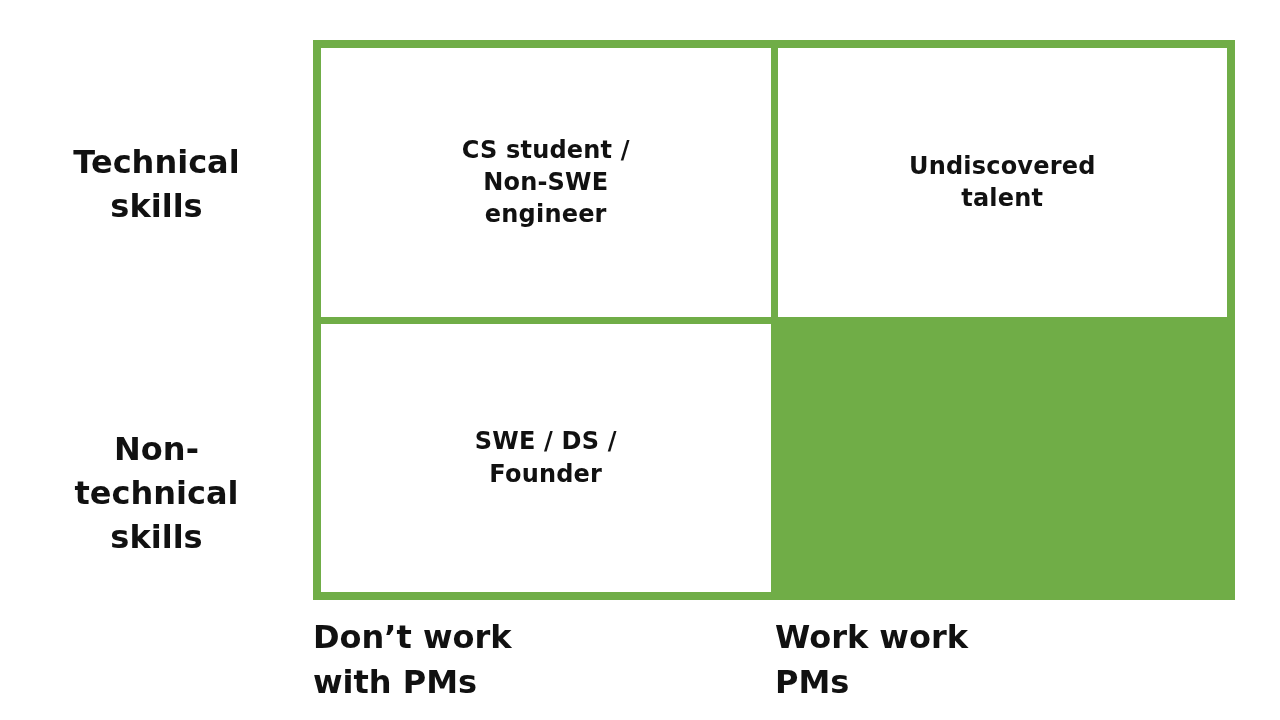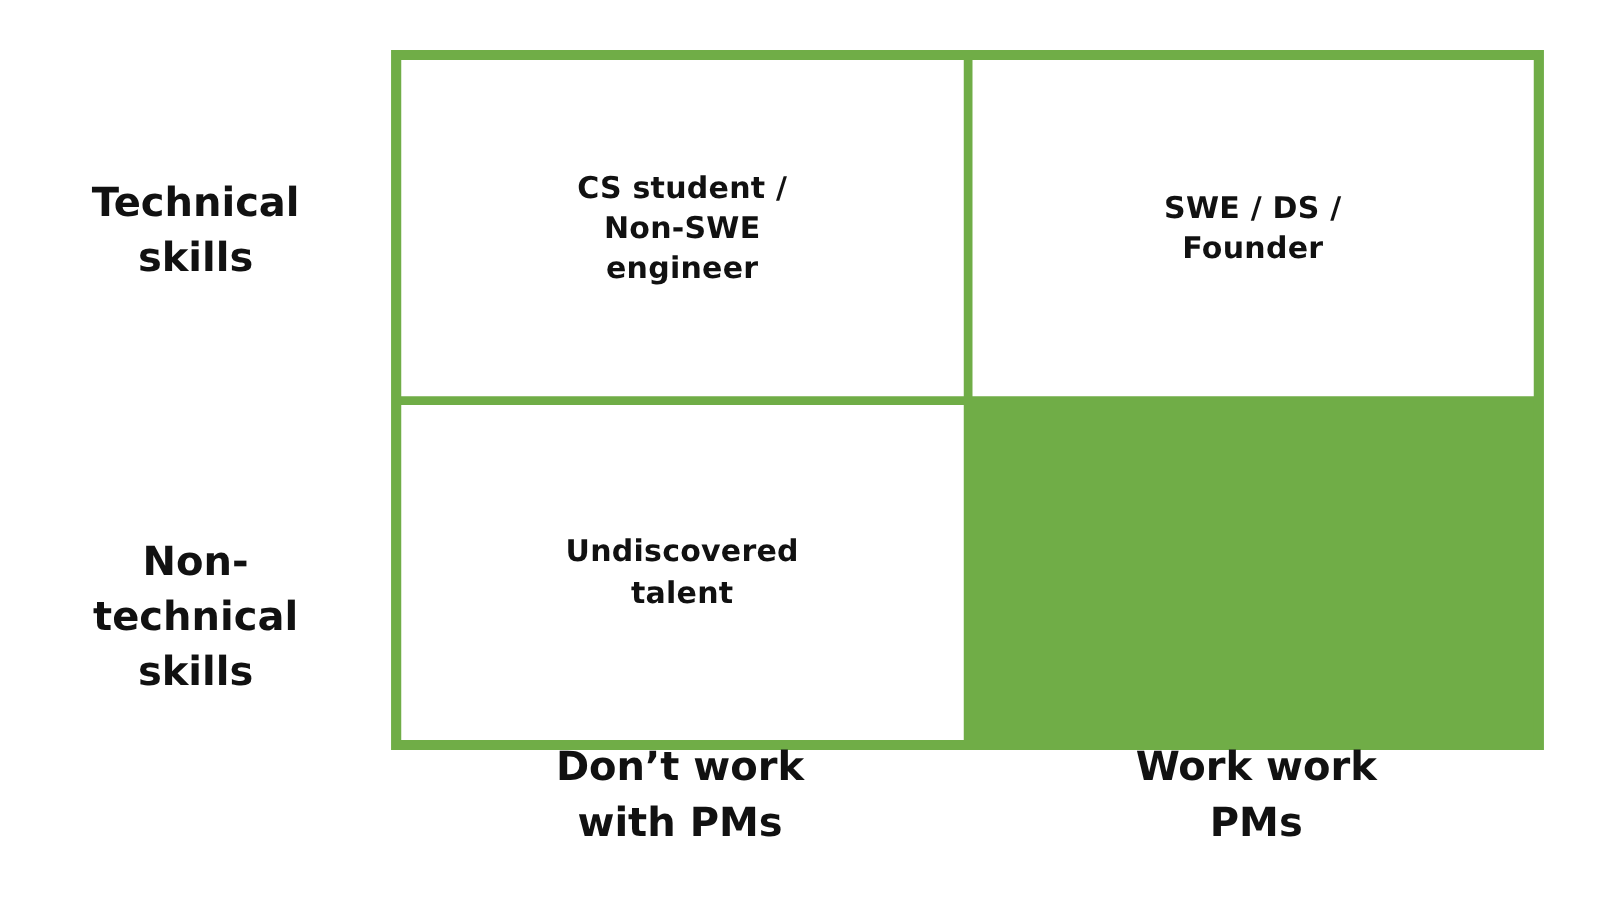--- a/index.html
+++ b/index.html
@@ -30,22 +30,22 @@
 
   
   .multiline { white-space: pre-line; }
   .row-label {
     position: absolute; left: 0; width: 313px;
     text-align: center; font-weight: bold; font-size: 32px; line-height: 1.38;
   }
   .row-label.top { top: 140px; }
   .row-label.bottom { top: 398px; margin-top: 29px; }
   .col-label {
-    position: absolute; top: 591px;
-    text-align: center; font-weight: bold; font-size: 32px; line-height: 1.4;
+    position: absolute; top: 615px;
+    font-weight: bold; font-size: 32px; line-height: 1.4;
   }
   .col-label.left  { left: 313px; width: 462px; }
   .col-label.right { left: 775px; width: 460px; }
 </style>
 </head>
 <body>
 
 <div class="stage">
 
   <div class="row-label top multiline">Technical
@@ -55,26 +55,26 @@
 technical
 skills</div>
 
   <div class="matrix">
     <div class="cell">
       <div class="cell-text">CS student /
 Non-SWE
 engineer</div>
     </div>
     <div class="cell">
+      <div class="cell-text">Undiscovered
+talent</div>
+    </div>
+    <div class="cell">
       <div class="cell-text">SWE / DS /
 Founder</div>
-    </div>
-    <div class="cell">
-      <div class="cell-text">Undiscovered
-talent</div>
     </div>
   </div>
 
   <div class="col-label left multiline">Don’t work
 with PMs</div>
 
   <div class="col-label right multiline">Work work
 PMs</div>
 
 </div>

